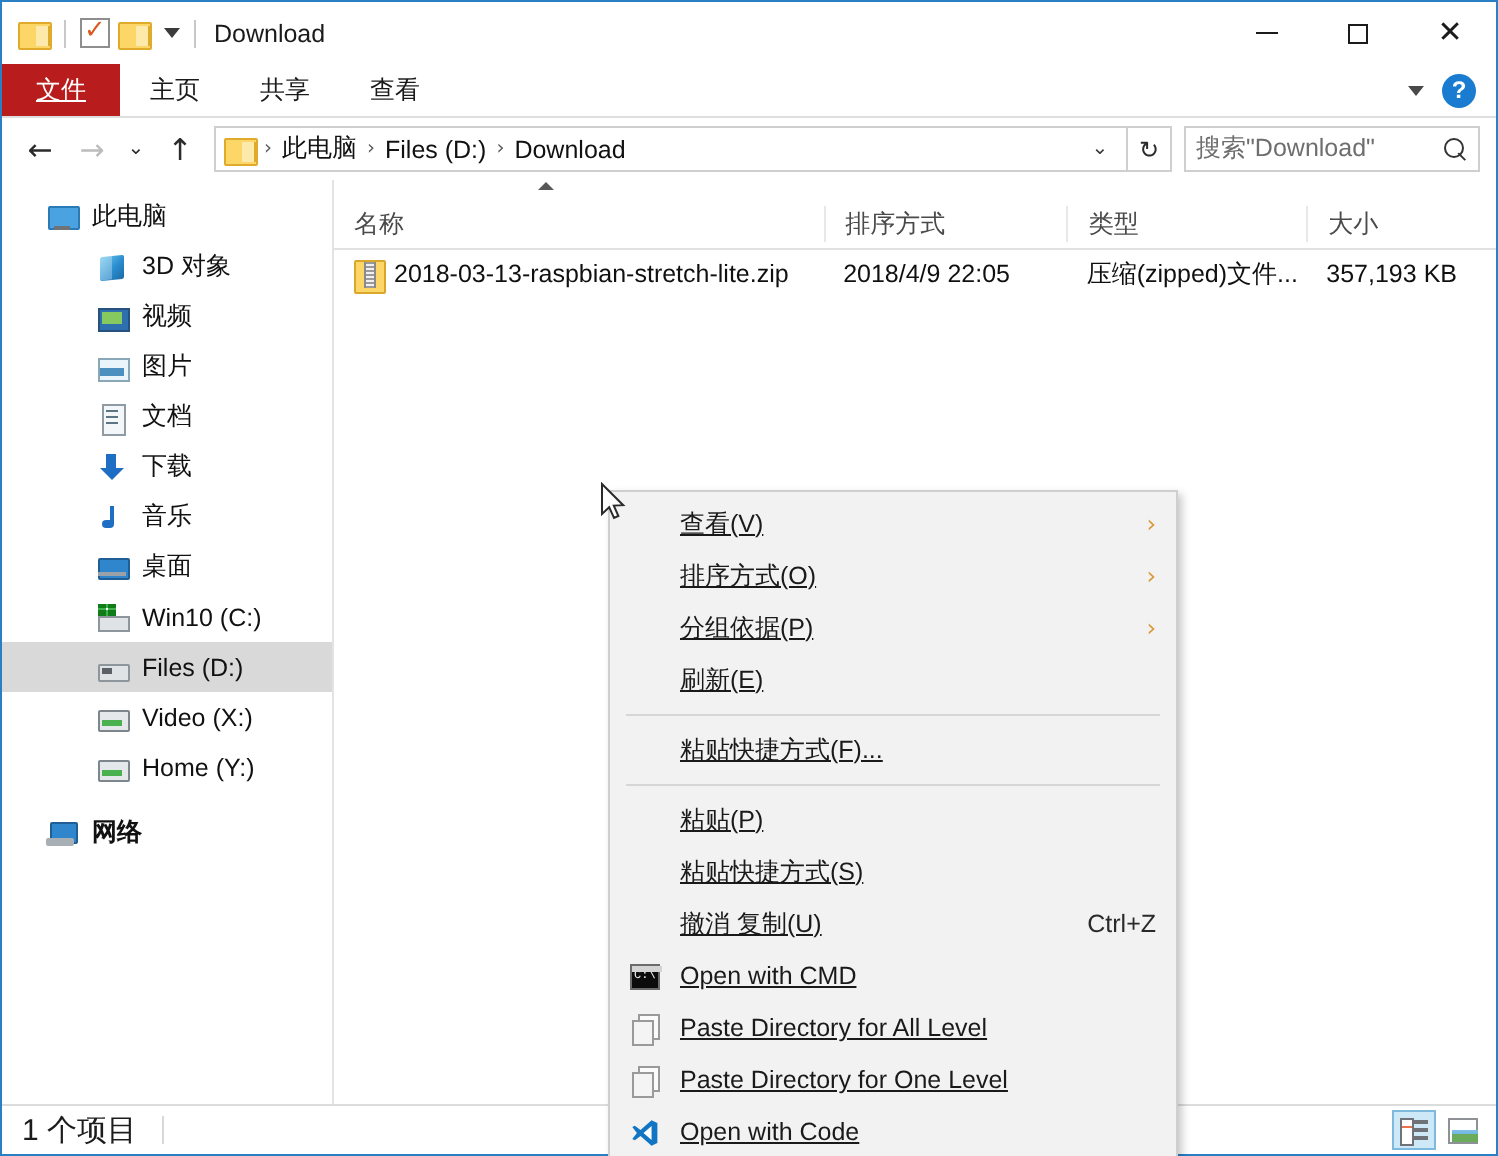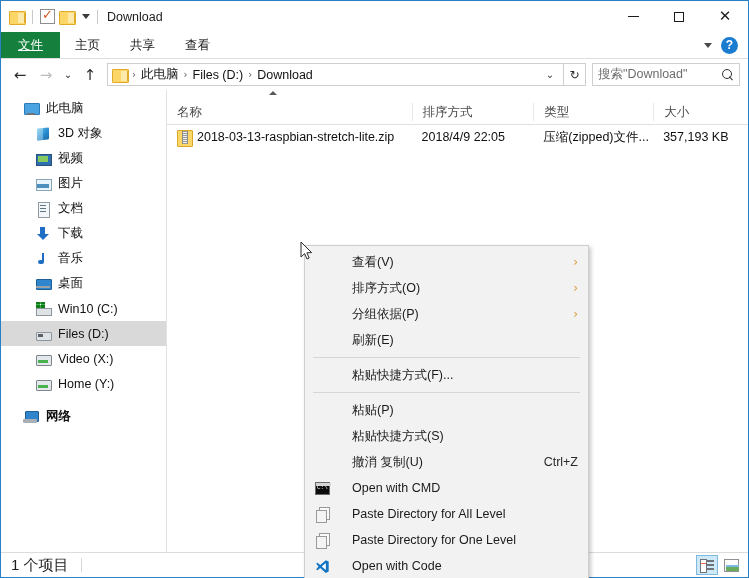--- a/index.html
+++ b/index.html
@@ -71,21 +71,21 @@
     height: 27px; min-height: 27px;
     display: flex; align-items: stretch;
     background: #ffffff;
     border-bottom: 1px solid #dedede;
   }
   .rtab {
     display: flex; align-items: center; justify-content: center;
     padding: 0 15px; font-size: 12.5px; color: #1a1a1a;
     white-space: nowrap;
   }
-  .rtab.file { background: #15803d; color: #ffffff; padding: 0 17px; text-decoration: underline; }
+  .rtab.file { background: #b91c1c; color: #ffffff; padding: 0 17px; text-decoration: underline; }
   .ribbon-right { margin-left: auto; display: flex; align-items: center; gap: 9px; padding-right: 10px; }
   .chev-dn {
     width: 0; height: 0; border-left: 4.5px solid transparent;
     border-right: 4.5px solid transparent; border-top: 5px solid #4a4a4a;
   }
   .help-btn {
     width: 17px; height: 17px; border-radius: 50%;
     background: #1a7cd0; color: #fff; font-size: 12px; font-weight: bold;
     display: flex; align-items: center; justify-content: center;
   }
@@ -157,21 +157,21 @@
     background: #ffffff;
     border-right: 1px solid #e3e3e3;
     padding-top: 6px;
     overflow: hidden;
   }
   .nav-item {
     height: 25px; display: flex; align-items: center;
     padding-left: 22px; gap: 7px; font-size: 12.5px; color: #111;
     white-space: nowrap;
   }
-  .nav-item.indent { padding-left: 34px; text-align: right; }
+  .nav-item.indent { padding-left: 47px; text-align: right; }
   .nav-item.sel { background: #d9d9d9; }
   .nav-item .label { overflow: hidden; text-overflow: ellipsis; }
   .ni { width: 16px; height: 16px; position: relative; flex: none; }
 
   
   .ic-pc::before { content:""; position:absolute; left:1px; top:2px; width:14px; height:10px; background:#4aa3e0; border:1px solid #2a7ab5; border-radius:1px;}
   .ic-pc::after { content:""; position:absolute; left:4px; top:12px; width:8px; height:2px; background:#6f7276;}
   .ic-3d::before { content:""; position:absolute; left:2px; top:2px; width:12px; height:12px; background:linear-gradient(135deg,#6fc9ee 0%, #2b8ed0 55%, #1b6ba4 100%); transform:skewY(-6deg); border-radius:1px;}
   .ic-3d::after { content:""; position:absolute; left:2px; top:2px; width:6px; height:12px; background:rgba(255,255,255,0.30); transform:skewY(-6deg);}
   .ic-vid::before { content:""; position:absolute; left:1px; top:3px; width:14px; height:10px; background:#2e6fb0; border:1px solid #27517c;}
@@ -247,21 +247,21 @@
     box-shadow: 2px 2px 4px rgba(0,0,0,0.22);
     padding: 3px 0 3px 0;
     z-index: 40;
   }
   .mi {
     height: 26px; display: flex; align-items: center;
     padding: 0 10px 0 8px; font-size: 12.5px; color: #1a1a1a;
     position: relative; white-space: nowrap;
   }
   .mi .mi-icon { width: 19px; flex: none; display: flex; align-items: center; justify-content: center; }
-  .mi .mi-label { margin-left: 20px; }
+  .mi .mi-label { margin-left: 8px; text-decoration: underline; }
   .mi .mi-accel { margin-left: auto; color: #2a2a2a; font-size: 12.5px; text-align: center; }
   .mi .mi-arrow {
     margin-left: auto; color: #d99a3a; font-size: 12px;
     font-family: "DejaVu Sans", sans-serif;
   }
   .mi-sep { height: 1px; background: #d6d6d6; margin: 4px 8px; }
   .ic-cmd { width: 15px; height: 13px; background: #0c0c0c; border: 1px solid #6b6b6b;
             position: relative; }
   .ic-cmd::before { content: "C:\\"; position: absolute; left: 1px; top: 1px;
             color: #f0f0f0; font-size: 6px; font-family: "Liberation Mono", monospace; }

